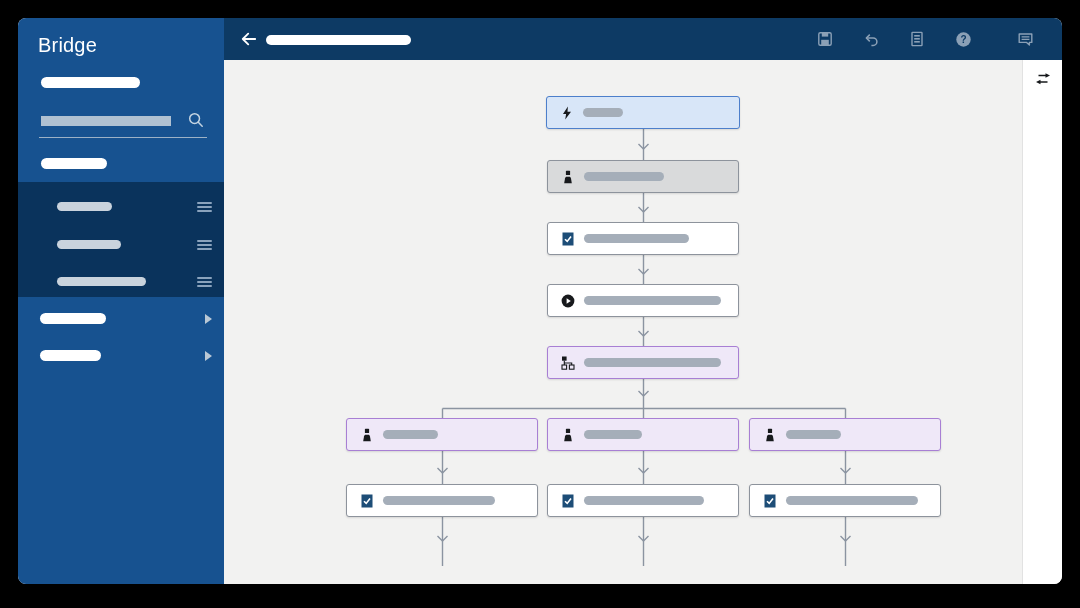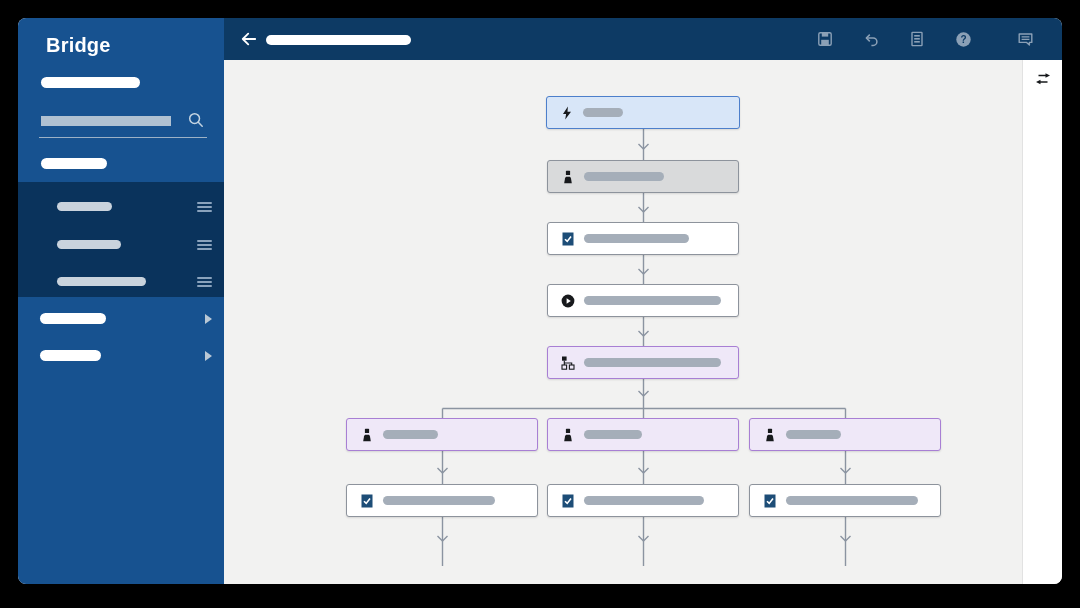--- a/index.html
+++ b/index.html
@@ -5,21 +5,21 @@
   html,body{margin:0;padding:0;}
   body{
     width:1080px;height:608px;background:#000;position:relative;
     font-family:"Liberation Sans", sans-serif;overflow:hidden;
   }
   .window{position:absolute;left:18px;top:18px;width:1044px;height:566px;
     border-radius:8px;overflow:hidden;background:#f2f2f1;}
 
   
   .sidebar{position:absolute;left:0;top:0;width:206px;height:566px;background:#175290;}
-  .logo{position:absolute;left:20px;top:16px;color:#fff;font-size:20px;font-weight:bold;letter-spacing:.2px;margin-left:8px;}
+  .logo{position:absolute;left:20px;top:16px;color:#fff;font-size:20px;font-weight:normal;letter-spacing:.2px;}
   .skel{border-radius:6px;}
   .sb-skel1{position:absolute;left:23px;top:59px;width:99px;height:11px;background:#fff;}
   .search-row{position:absolute;left:21px;top:90px;width:168px;height:29px;border-bottom:1px solid #9db2c6;}
   .search-skel{position:absolute;left:2px;top:8px;width:130px;height:10px;background:#b0c1d2;}
   .search-ic{position:absolute;right:2px;top:3px;}
   .sb-skel2{position:absolute;left:23px;top:140px;width:66px;height:11px;background:#fff;}
   .dark-section{position:absolute;left:0;top:164px;width:206px;height:115px;background:#0a335c;}
   .dk-row{position:absolute;left:0;width:206px;height:24px;}
   .dk-bar{position:absolute;left:39px;top:7px;height:9px;background:#c9d3dd;border-radius:4.5px;}
   .drag-handle{position:absolute;right:12px;top:7px;width:15px;height:10px;}

